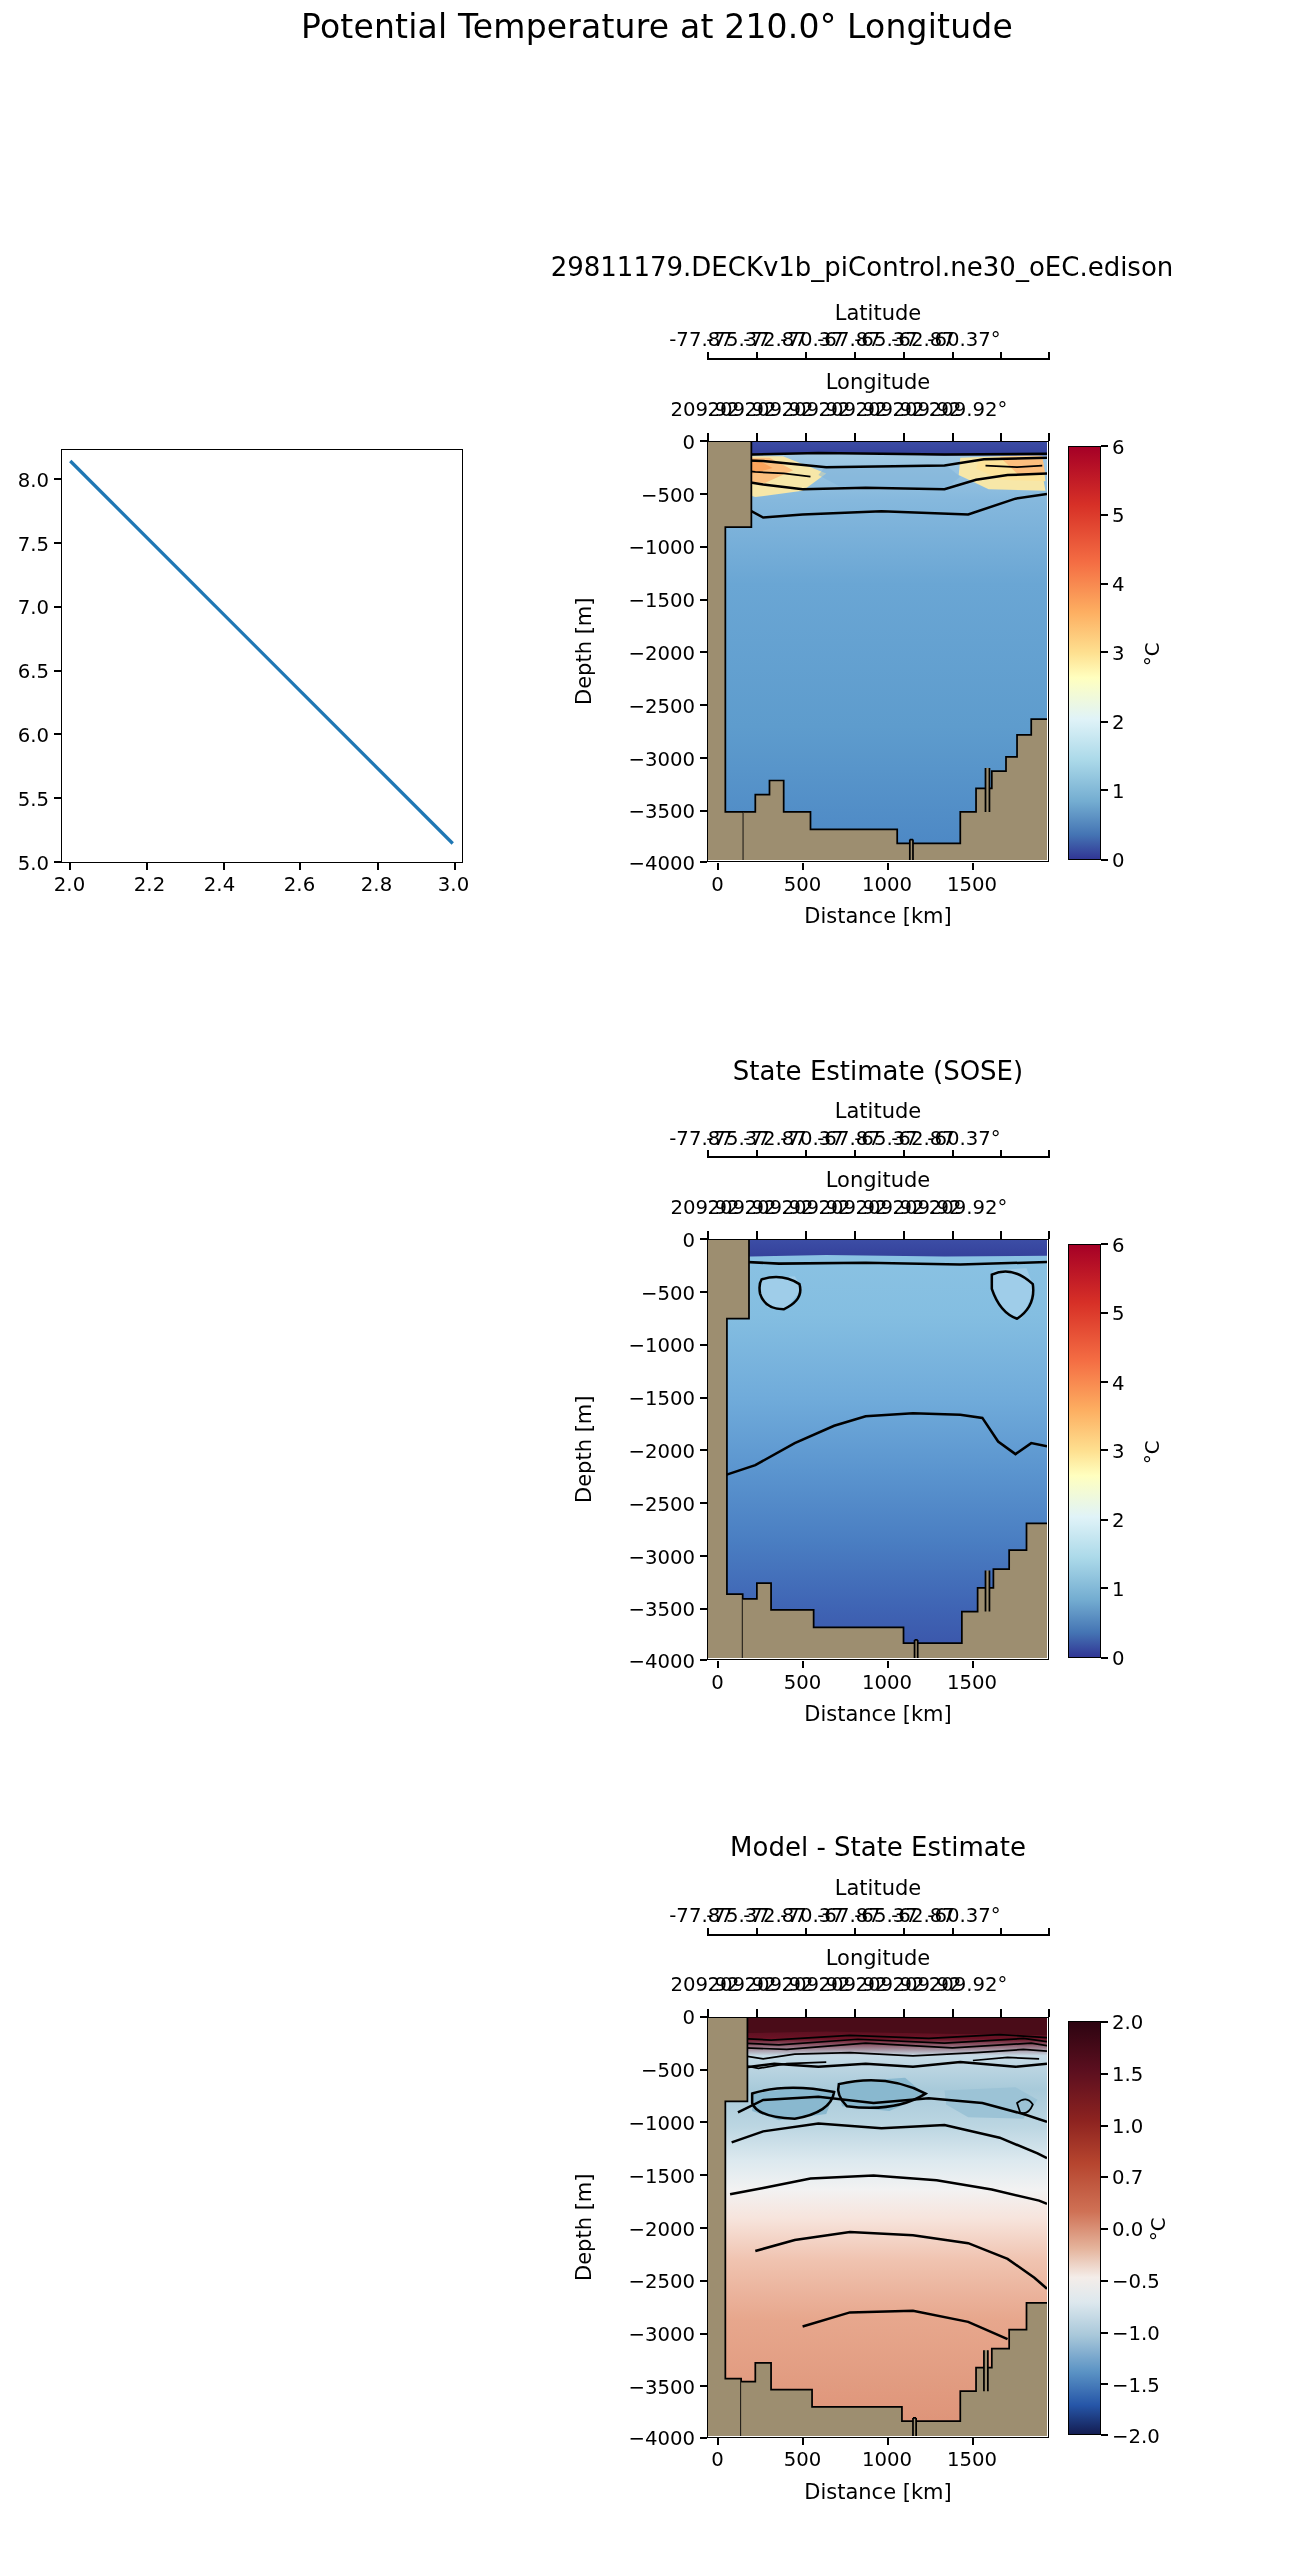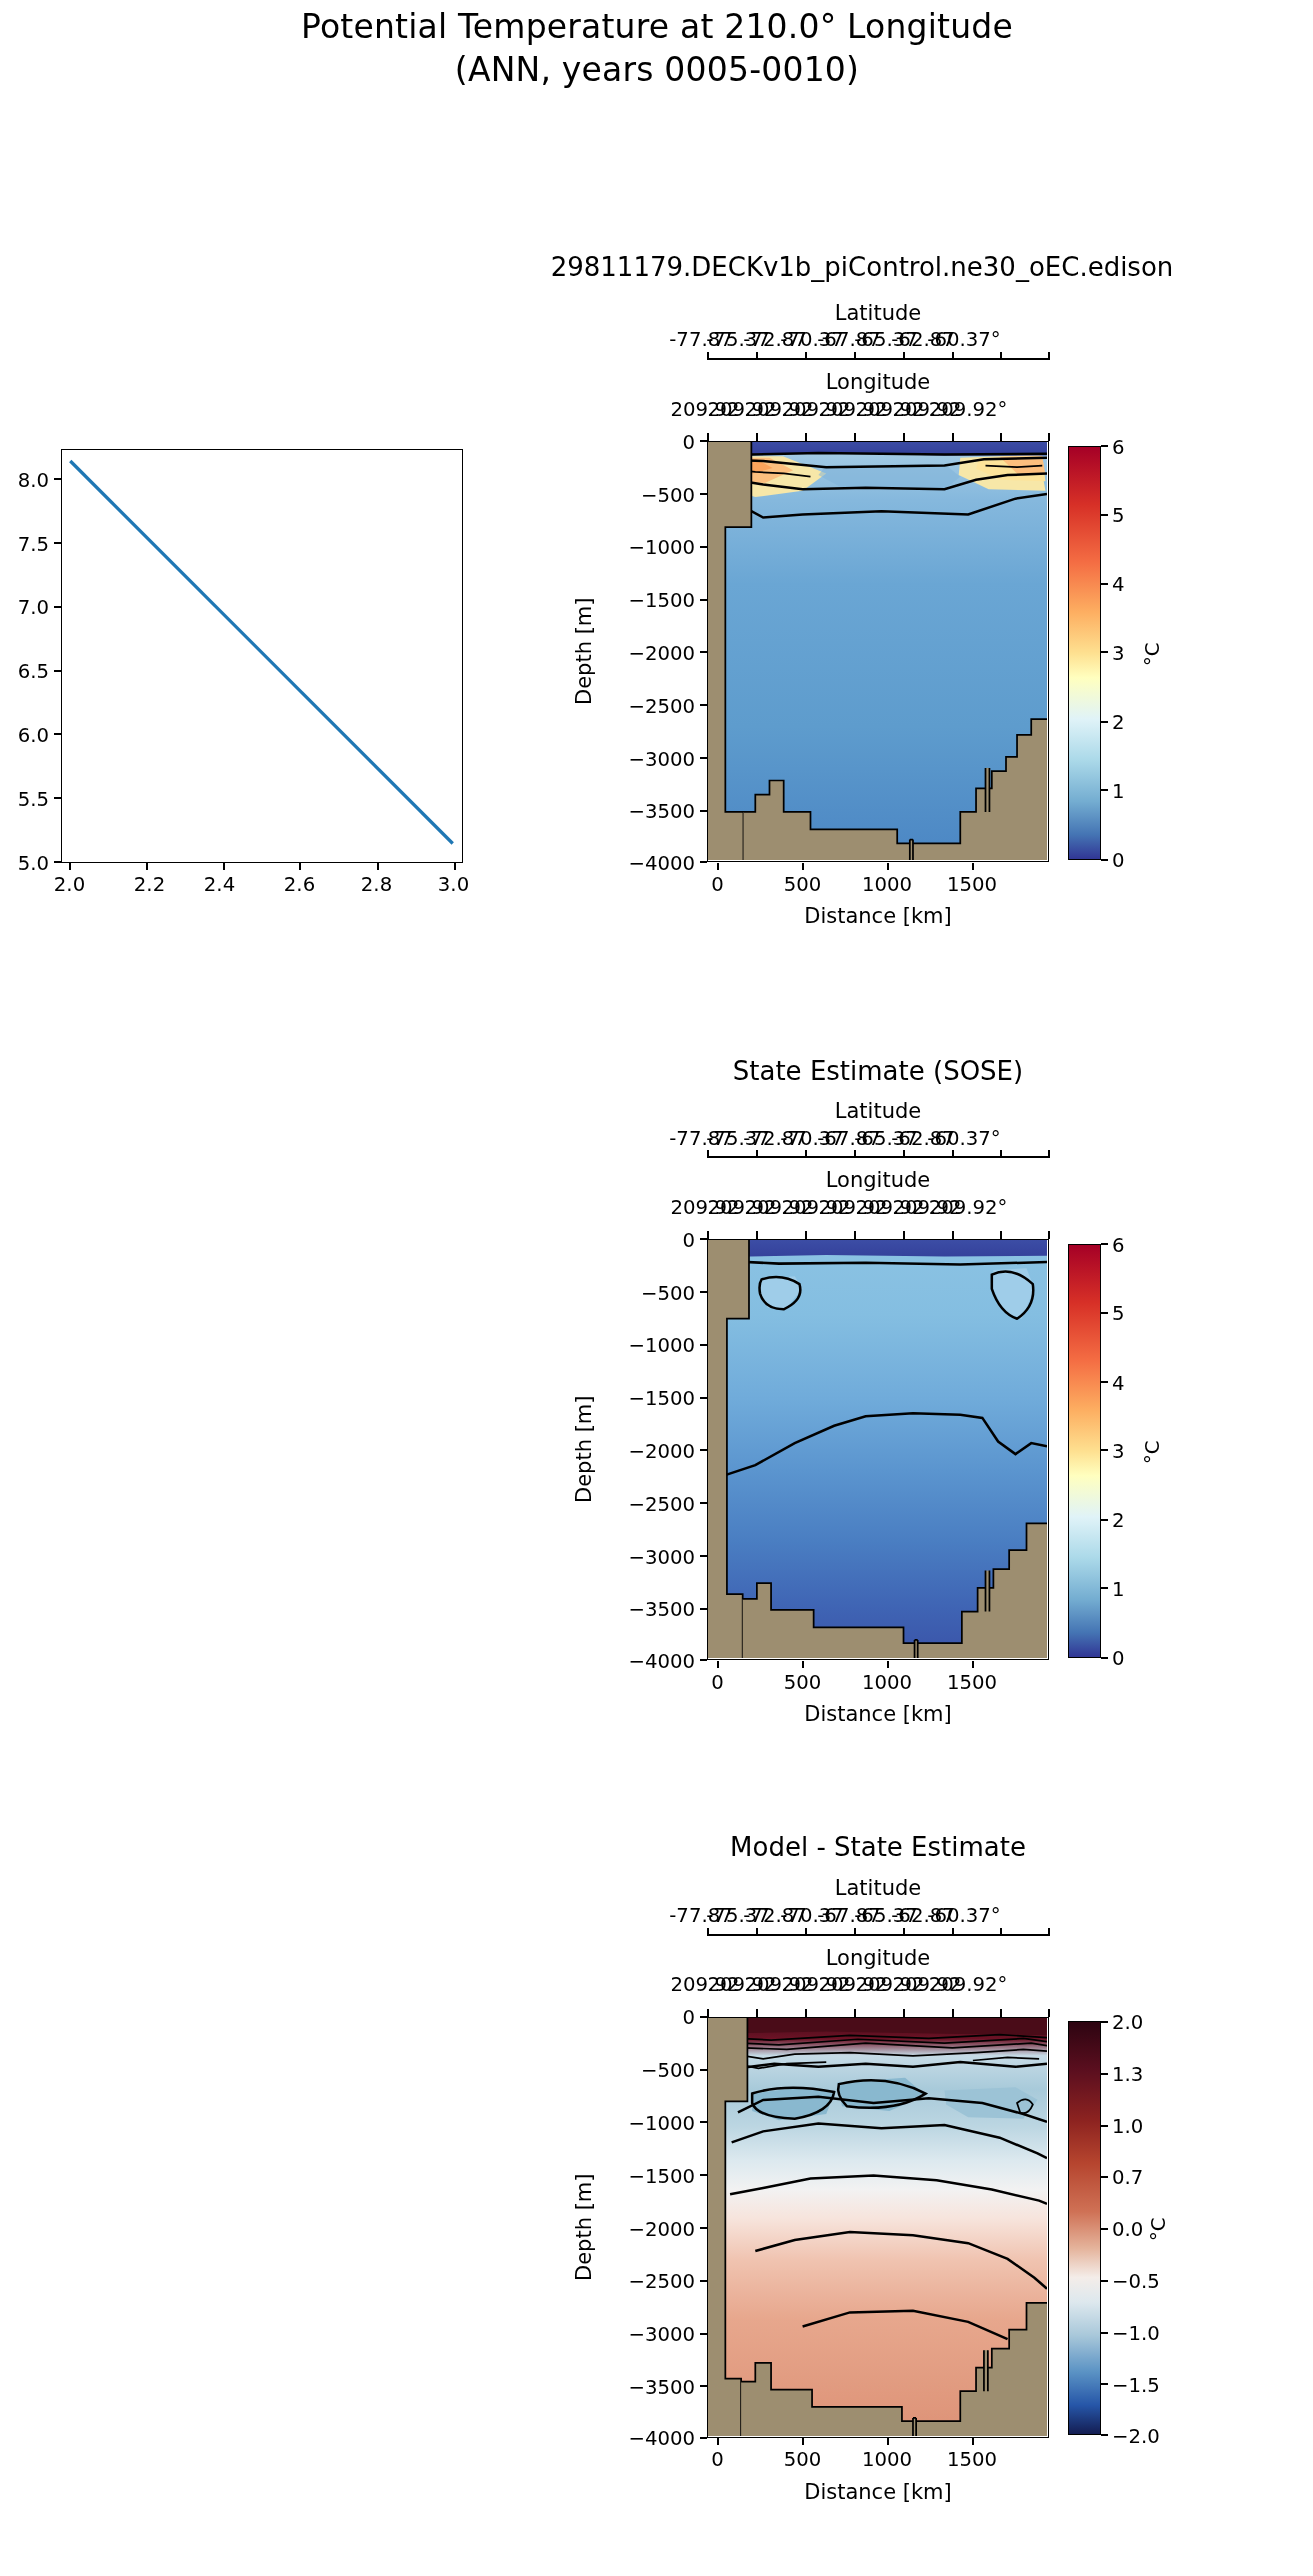--- a/index.html
+++ b/index.html
@@ -35,21 +35,20 @@
   
   .land{fill:#9d8e70;}
   .cline{fill:none;stroke:#000;stroke-width:3.2;}
   .cline-thin{fill:none;stroke:#000;stroke-width:2.2;}
 </style>
 </head>
 <body>
 
 <div id="suptitle" class="abs ctr">
   <div>Potential Temperature at 210.0° Longitude</div>
-  <div>(ANN, years 0005-0010)</div>
 </div>
 
 <div class="abs">
 
   <div class="axes lineplot" style="left:61px;top:449px;width:402px;height:414px;">
     <svg width="399" height="410" viewBox="0 0 506 521">
 
       <polyline points="10,14 496,500" fill="none" stroke="#1f77b4" stroke-width="4.2"></polyline>
     </svg>
   </div>
@@ -555,21 +554,21 @@
   <div class="cbtick abs" style="left:1101px;top:2073px;"></div>
   <div class="cbtick abs" style="left:1101px;top:2125px;"></div>
   <div class="cbtick abs" style="left:1101px;top:2176px;"></div>
   <div class="cbtick abs" style="left:1101px;top:2228px;"></div>
   <div class="cbtick abs" style="left:1101px;top:2280px;"></div>
   <div class="cbtick abs" style="left:1101px;top:2332px;"></div>
   <div class="cbtick abs" style="left:1101px;top:2383px;"></div>
   <div class="cbtick abs" style="left:1101px;top:2434px;"></div>
 
   <div class="cblab" style="left:1112px;top:2011px;">2.0</div>
-  <div class="cblab" style="left:1112px;top:2063px;">1.3</div>
+  <div class="cblab" style="left:1112px;top:2063px;">1.5</div>
   <div class="cblab" style="left:1112px;top:2115px;">1.0</div>
   <div class="cblab" style="left:1112px;top:2166px;">0.7</div>
   <div class="cblab" style="left:1112px;top:2218px;">0.0</div>
   <div class="cblab" style="left:1112px;top:2270px;">−0.5</div>
   <div class="cblab" style="left:1112px;top:2322px;">−1.0</div>
   <div class="cblab" style="left:1112px;top:2374px;">−1.5</div>
   <div class="cblab" style="left:1112px;top:2425px;">−2.0</div>
 
   <div class="cbunit" style="left:1147px;top:2241px;">°C</div>
 </div>

